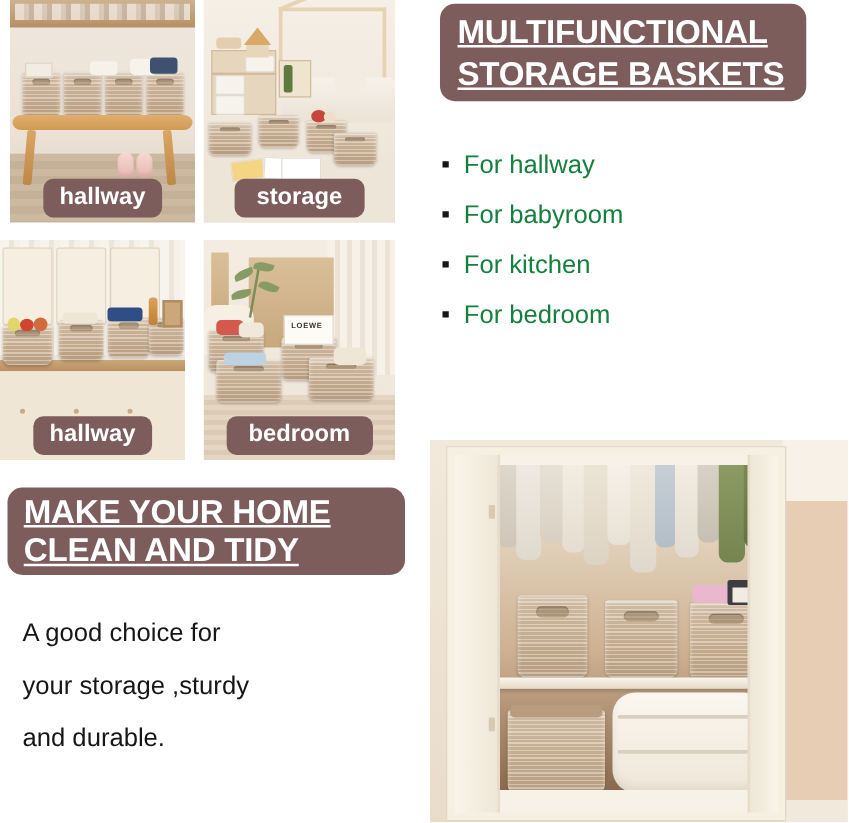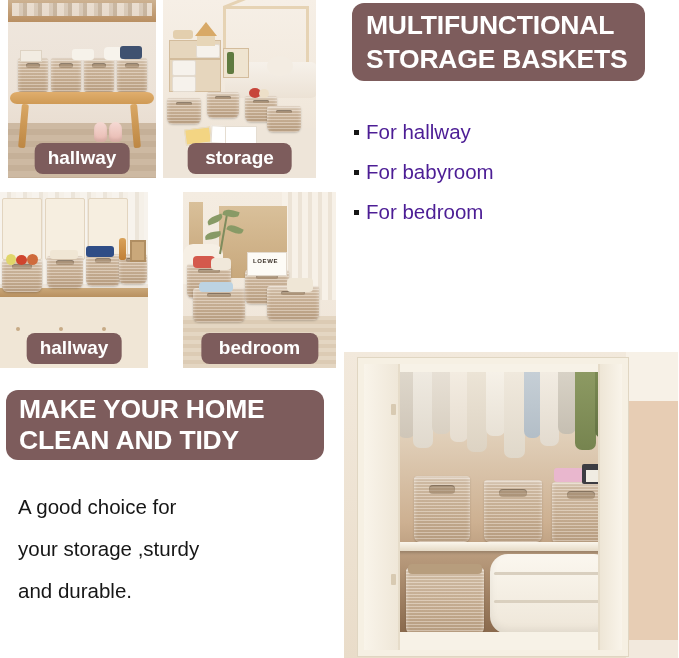--- a/index.html
+++ b/index.html
@@ -26,33 +26,33 @@
     background: #7d5c5c;
     border-radius: 12px;
     color: #ffffff;
     font-weight: bold;
     letter-spacing: -0.2px;
     display: flex;
     flex-direction: column;
     justify-content: center;
     box-sizing: border-box;
   }
-  .banner span { display: block; white-space: nowrap; }
+  .banner span { display: block; white-space: nowrap; text-decoration: underline; }
 
   
   .photo-grid { left: 0; top: 0; width: 330px; height: 368px; }
   .tile {
     position: absolute;
     overflow: hidden;
     background: #f3ece6;
   }
   .tile-hallway   { left: 0px;   top: 0px;   width: 148px; height: 178px; margin-left: 8px; }
   .tile-babyroom  { left: 163px; top: 0px;   width: 153px; height: 178px; }
   .tile-kitchen   { left: 0px;   top: 192px; width: 148px; height: 176px; }
-  .tile-bedroom   { left: 163px; top: 192px; width: 153px; height: 176px; margin-left: 20px; }
+  .tile-bedroom   { left: 163px; top: 192px; width: 153px; height: 176px; }
 
   .scene { position: absolute; inset: 0; }
 
   .tile-label {
     position: absolute;
     bottom: 4px;
     left: 50%;
     transform: translateX(-50%);
     background: #7d5c5c;
     color: #fff;
@@ -140,24 +140,24 @@
   .title-banner {
     left: 352px; top: 3px; width: 293px; height: 78px;
     padding: 0 14px;
     font-size: 26.5px;
     line-height: 34px;
   }
   .bullets { left: 354px; top: 112px; width: 300px; }
   .bullet-row {
     display: flex;
     align-items: baseline;
-    gap: 7px;
+    gap: 12px;
     font-size: 20.5px;
     line-height: 40px;
-    color: #4c1d95;
+    color: #15803d;
   }
   .bullet-dot {
     width: 5px; height: 5px; background: #161616;
     display: inline-block; flex: 0 0 auto; position: relative; top: -4px;
   }
 
   .promo-banner {
     left: 6px; top: 390px; width: 318px; height: 70px;
     padding: 0 13px;
     font-size: 26.5px;
@@ -321,20 +321,24 @@
     <div class="bullet-row">
       <span class="bullet-dot"></span>
       <span>For hallway</span>
     </div>
     <div class="bullet-row">
       <span class="bullet-dot"></span>
       <span>For babyroom</span>
     </div>
     <div class="bullet-row">
       <span class="bullet-dot"></span>
+      <span>For kitchen</span>
+    </div>
+    <div class="bullet-row">
+      <span class="bullet-dot"></span>
       <span>For bedroom</span>
     </div>
   </div>
 
   <div class="abs banner promo-banner">
     <span>MAKE YOUR HOME</span>
     <span>CLEAN AND TIDY</span>
   </div>
 
   <div class="abs promo-body">

